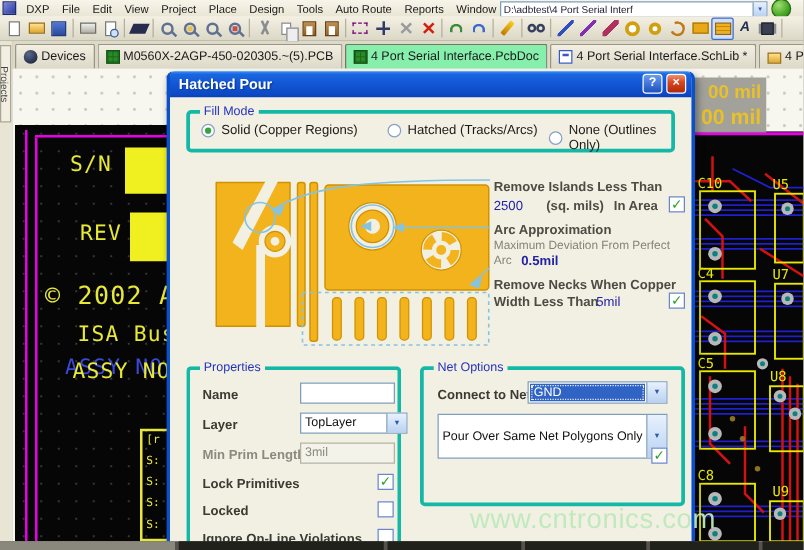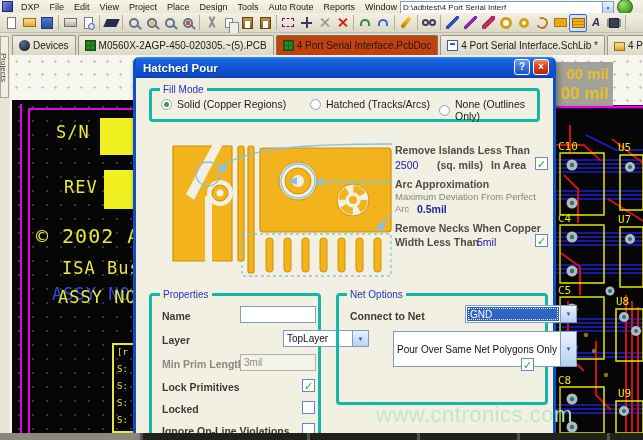--- a/index.html
+++ b/index.html
@@ -71,21 +71,21 @@
       background:repeating-linear-gradient(0deg,#f0b020 0 2px,#c88808 2px 3px);}
   .ic-place-string{font-size:11px;font-weight:bold;color:#203050;line-height:13px;}
   .ic-place-component{width:10px;height:10px;background:#3a4050;border:1px solid #20242e;
       box-shadow:-3px 0 0 -1px #8a8a92,3px 0 0 -1px #8a8a92;}
   
   .tabbar{position:absolute;left:10px;top:33px;width:633px;height:22px;background:#dcd9c8;
           display:flex;align-items:flex-end;padding-left:2px;box-sizing:border-box;overflow:hidden;}
   .dtab{height:19px;margin-right:2px;display:flex;align-items:center;gap:3px;padding:0 6px;
         font-size:10px;color:#1a1a1a;border:1px solid #9a9684;border-bottom:none;border-radius:2px 2px 0 0;
         background:linear-gradient(#f2efe2,#ddd9c8);white-space:nowrap;}
-  .dtab.active{background:#c2410c;border-color:#787464;}
+  .dtab.active{background:#86efac;border-color:#787464;}
   .ti{width:11px;height:11px;display:inline-block;box-sizing:border-box;}
   .ti-devices{border-radius:50%;background:radial-gradient(circle at 35% 30%,#5a6a8a,#11182e);}
   .ti-pcb{background:#2a8a2a;border:1px solid #145014;
           background-image:linear-gradient(#1a6a1a 1px,transparent 1px),linear-gradient(90deg,#1a6a1a 1px,transparent 1px);background-size:4px 4px;}
   .ti-sch{background:#fff;border:1px solid #3a5ac0;}
   .ti-sch::after{content:"";display:block;margin:2px;height:2px;background:#3a5ac0;}
   .ti-folder{background:linear-gradient(#ffe090,#e0a830);border:1px solid #9a7010;height:9px;margin-top:2px;}
   
   .sidestrip{position:absolute;left:0;top:33px;width:10px;height:400px;background:#e8e5d4;border-right:1px solid #b0ad9c;}
   .vtab{position:absolute;left:0;top:3px;width:9px;height:62px;background:#f2efe2;border:1px solid #aaa694;
@@ -134,21 +134,21 @@
   .ann-b{font-weight:bold;}
   .ann-g{color:#83837a;font-size:9.5px;font-weight:normal;}
   .navy{color:#2222a8;}
   .xp-check{position:absolute;width:13px;height:13px;background:#fff;border:1px solid #6a86c8;
             font-size:11px;line-height:12px;font-weight:bold;color:#2ba12b;text-align:center;box-sizing:border-box;}
   .frm-label{position:absolute;font-size:10.5px;font-weight:bold;color:#3b3b33;white-space:nowrap;}
   .frm-label.dis{color:#8a8a80;}
   .txt-input{position:absolute;background:#fff;border:1px solid #7f9db9;font-size:10px;color:#111;
              padding:1px 3px;box-sizing:border-box;font-family:inherit;}
   .txt-input.dis{background:#f4f3ea;border-color:#b5b2a5;color:#8a8a82;}
-  .combo{position:absolute;background:#fff;border:1px solid #7f9db9;display:flex;align-items:stretch;box-sizing:border-box;margin-left:43px;}
+  .combo{position:absolute;background:#fff;border:1px solid #7f9db9;display:flex;align-items:stretch;box-sizing:border-box;}
   .combo .cb-txt{flex:1;font-size:10px;color:#111;padding:1px 3px;white-space:nowrap;overflow:hidden;display:flex;align-items:center;}
   .combo .cb-txt.hl{background:#2f63c4;color:#fff;outline:1px dotted #e8e8ff;outline-offset:-2px;margin:1px;}
   .combo .cb-btn{width:15px;background:linear-gradient(#e8f1fd,#b9d2f1);border-left:1px solid #7f9db9;
             color:#2b5ab0;font-size:6px;display:flex;align-items:center;justify-content:center;}
   .watermark{position:absolute;left:376px;top:402px;font-size:22px;color:#bfe9bd;letter-spacing:.5px;z-index:40;opacity:.95;}
 </style>
 </head>
 <body>
 
 <div id="app">

